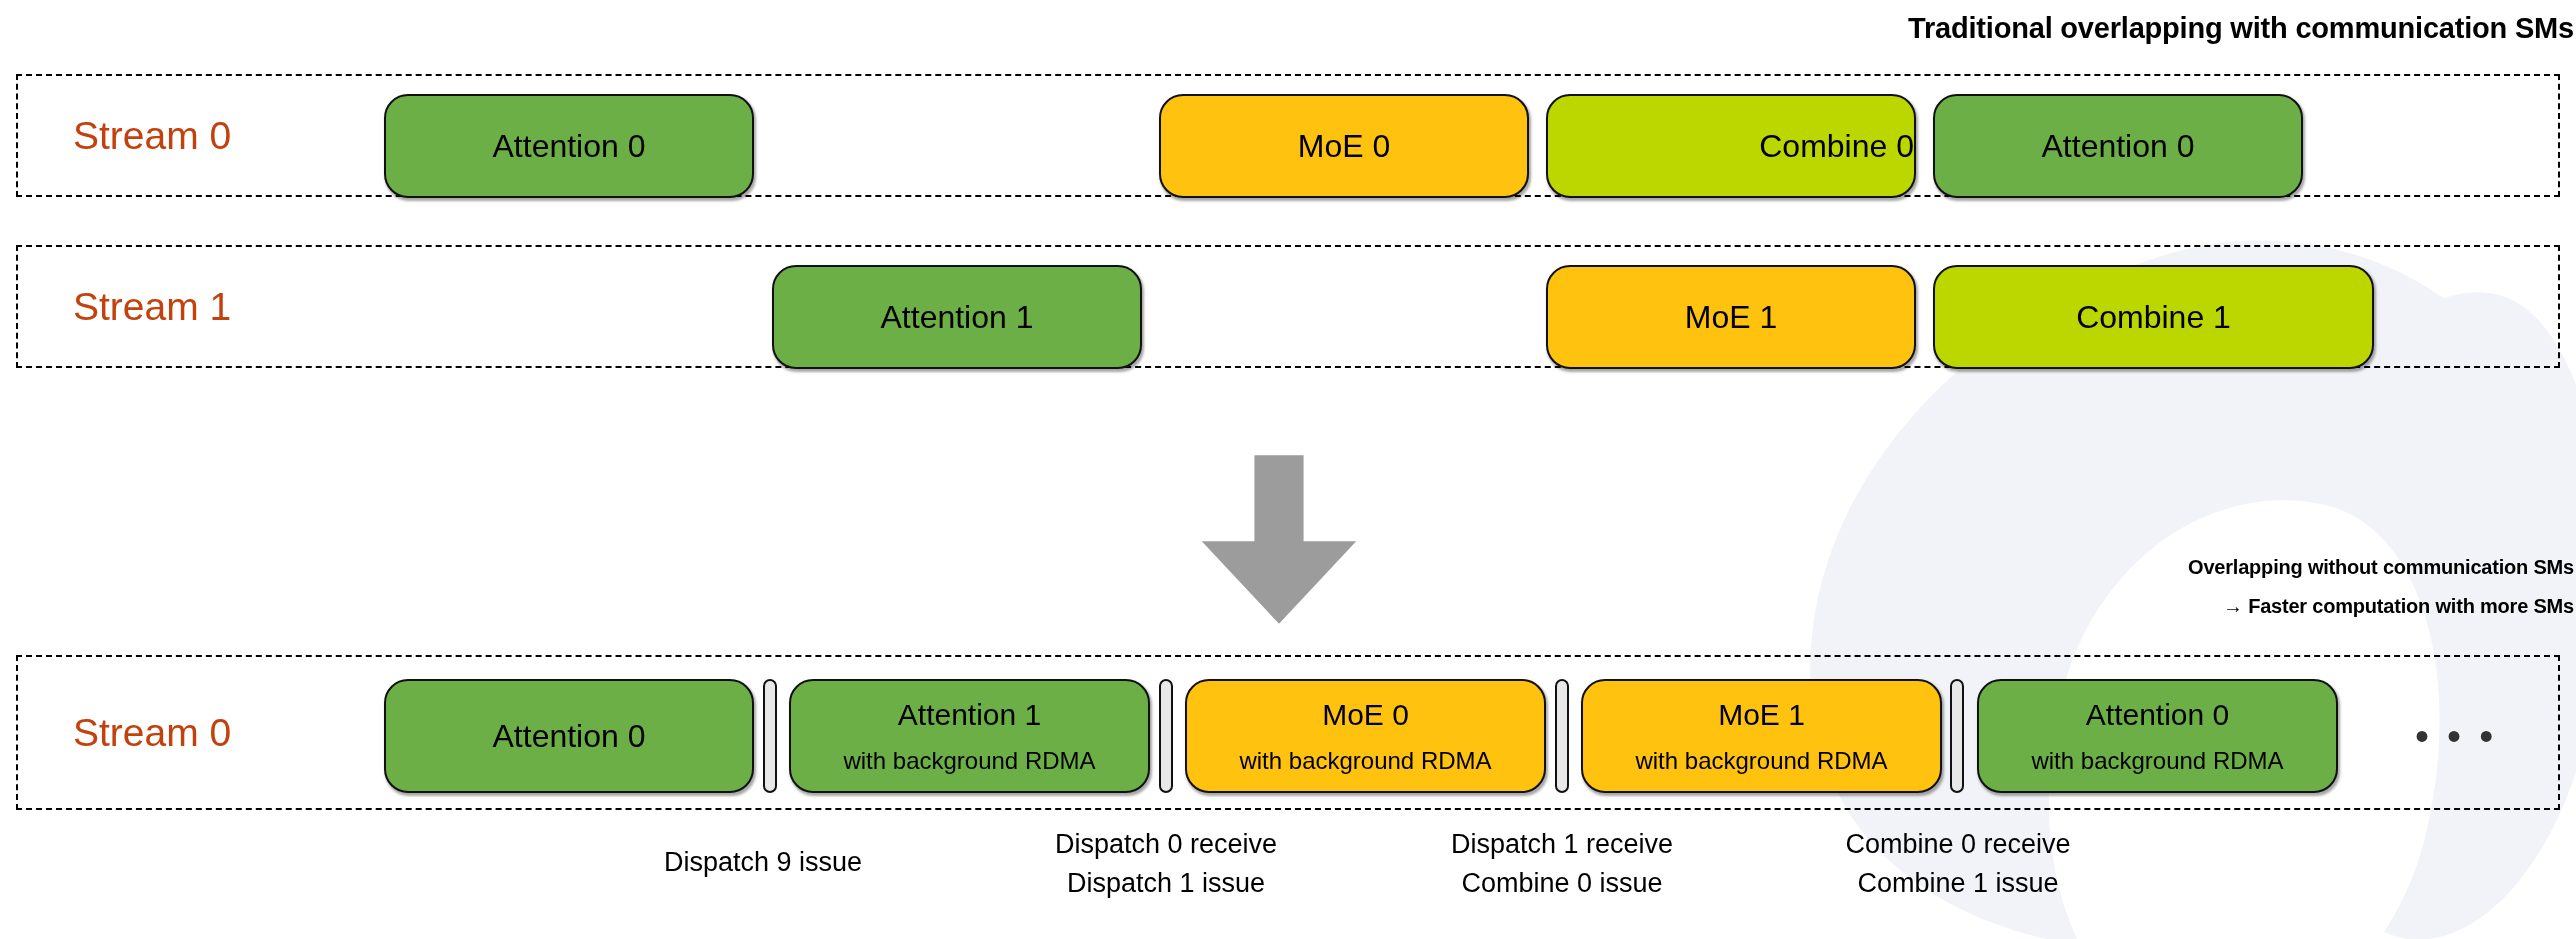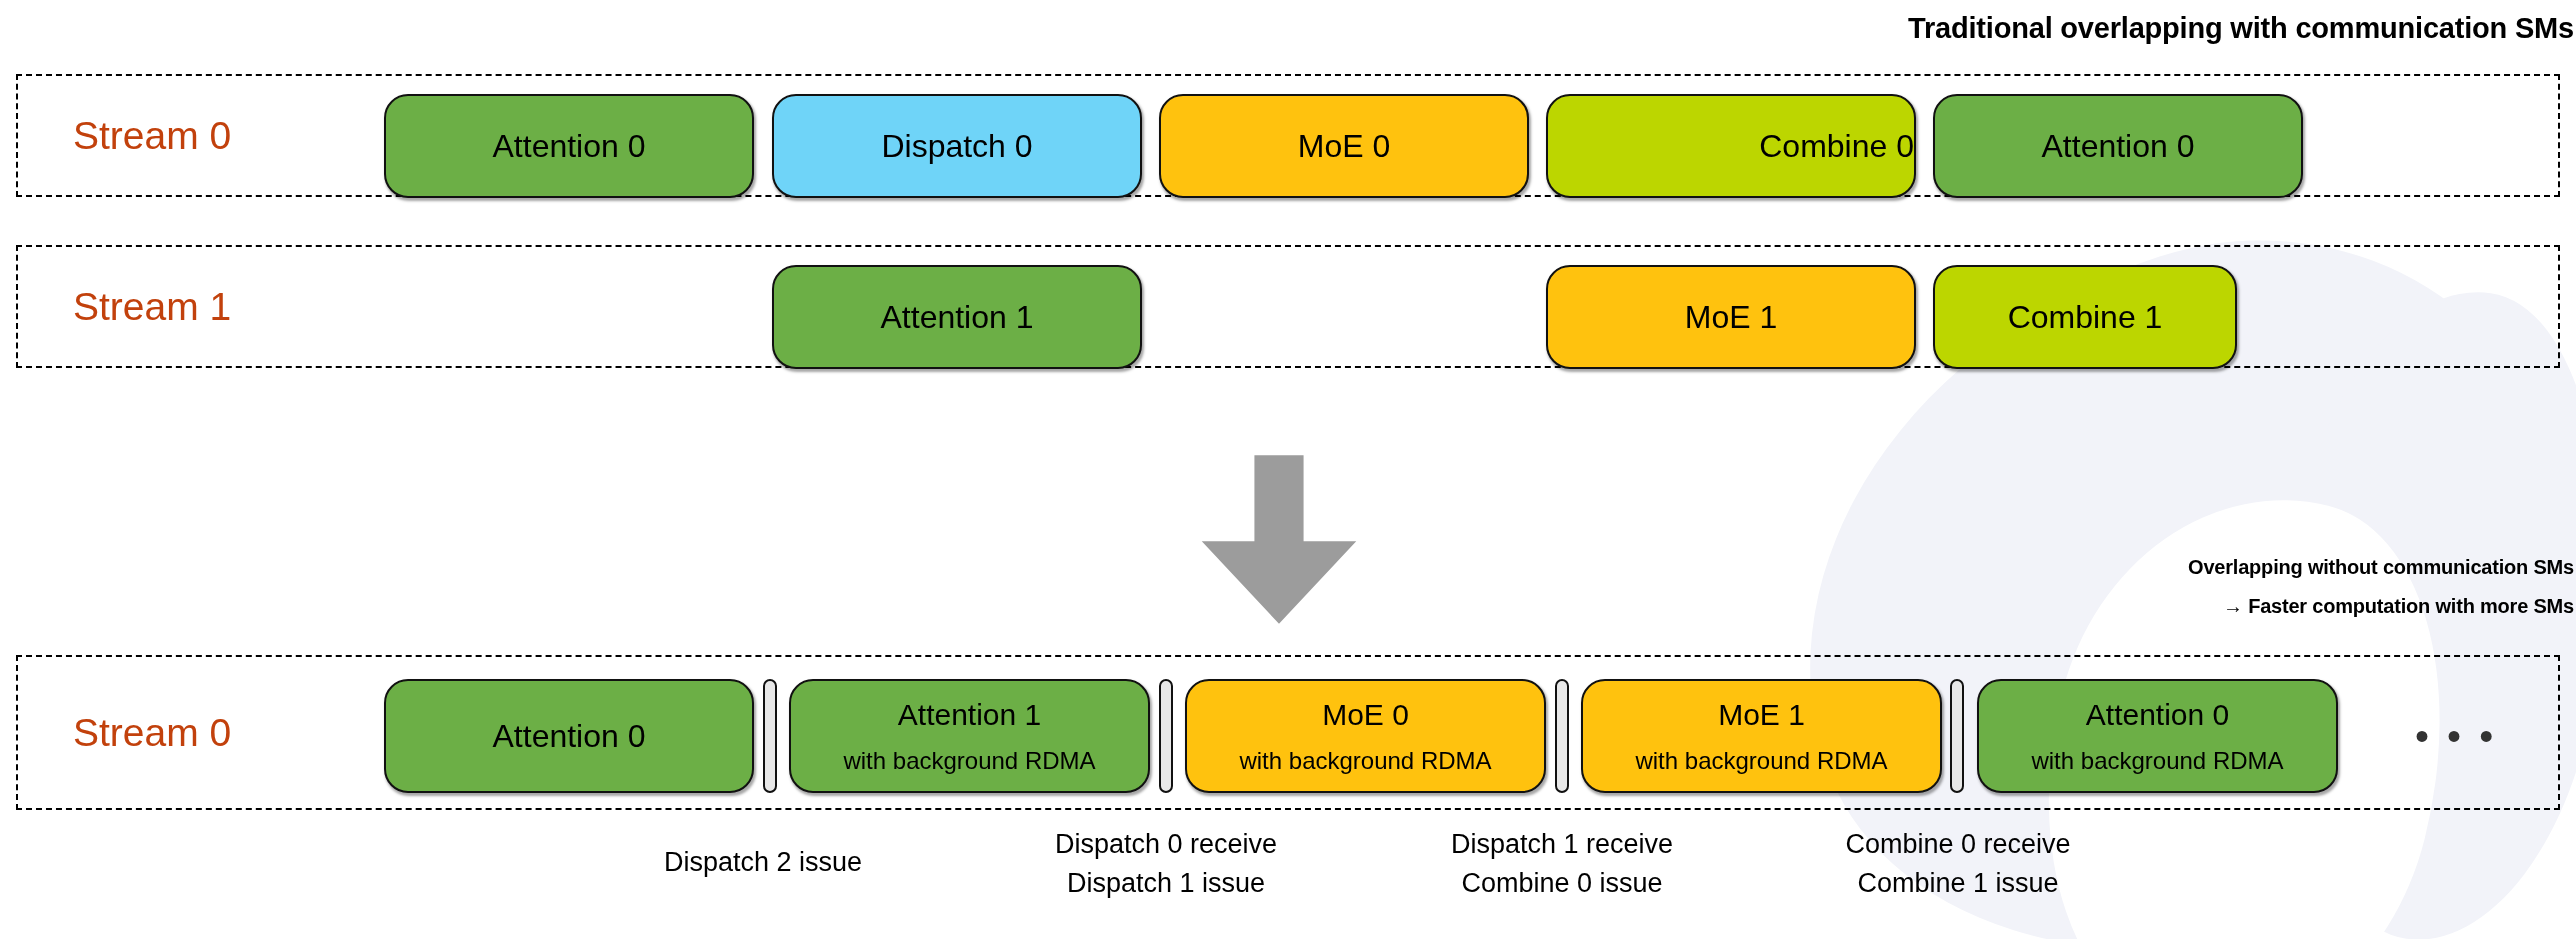--- a/index.html
+++ b/index.html
@@ -163,44 +163,41 @@
 
   <div class="heading" id="heading-top">Traditional overlapping with communication SMs</div>
 
   <div class="lane" id="lane-top">
     <span class="lane-label">Stream 0</span>
   </div>
 
   <div class="box single" style="left:384px; top:94px; width:370px; height:104px; background:#6CAF46;">
     <span class="t1">Attention 0</span>
   </div>
-  <div class="box single" style="left:772px; top:94px; width:370px; height:104px; background:#6FD4F8;">
-    <span class="t1">Dispatch 0</span>
-  </div>
   <div class="box single" style="left:1159px; top:94px; width:370px; height:104px; background:#FFC20E;">
     <span class="t1">MoE 0</span>
   </div>
   <div class="box single" style="left:1546px; top:94px; width:370px; height:104px; background:#BCD600;align-items:flex-end;">
     <span class="t1">Combine 0</span>
   </div>
   <div class="box single" style="left:1933px; top:94px; width:370px; height:104px; background:#6CAF46;">
     <span class="t1">Attention 0</span>
   </div>
 
   <div class="lane" id="lane-mid">
     <span class="lane-label">Stream 1</span>
   </div>
 
   <div class="box single" style="left:772px; top:265px; width:370px; height:104px; background:#6CAF46;">
     <span class="t1">Attention 1</span>
   </div>
   <div class="box single" style="left:1546px; top:265px; width:370px; height:104px; background:#FFC20E;">
     <span class="t1">MoE 1</span>
   </div>
-  <div class="box single" style="left:1933px; top:265px; width:304px; height:104px; background:#BCD600;">
+  <div class="box single" style="left:1933px; top:265px; width:441px; height:104px; background:#BCD600;">
     <span class="t1">Combine 1</span>
   </div>
 
   <svg id="down-arrow" viewBox="0 0 180 192">
     <polygon points="62,0 118,0 118,98 178,98 90,192 2,98 62,98" fill="#9C9C9C"></polygon>
   </svg>
 
   <div class="heading" id="heading-bottom">Overlapping without communication SMs
 → Faster computation with more SMs</div>
 
@@ -235,21 +232,21 @@
 
   <div class="sep" style="left:1950px; top:679px; height:114px;"></div>
 
   <div class="box" style="left:1977px; top:679px; width:361px; height:114px; background:#6CAF46;">
     <span class="t1">Attention 0</span>
     <span class="t2">with background RDMA</span>
   </div>
 
   <div id="ellipsis" style="left:2415px; top:714px;">• • •</div>
 
-  <div class="caption" style="left:763px; top:843px; width:405px;">Dispatch 2 issue</div>
+  <div class="caption" style="left:763px; top:843px; width:405px;">Dispatch 9 issue</div>
   <div class="caption" style="left:1166px; top:825px; width:405px;">Dispatch 0 receive
 Dispatch 1 issue</div>
   <div class="caption" style="left:1562px; top:825px; width:405px;">Dispatch 1 receive
 Combine 0 issue</div>
   <div class="caption" style="left:1958px; top:825px; width:405px;">Combine 0 receive
 Combine 1 issue</div>
 
 </div>
 
 

